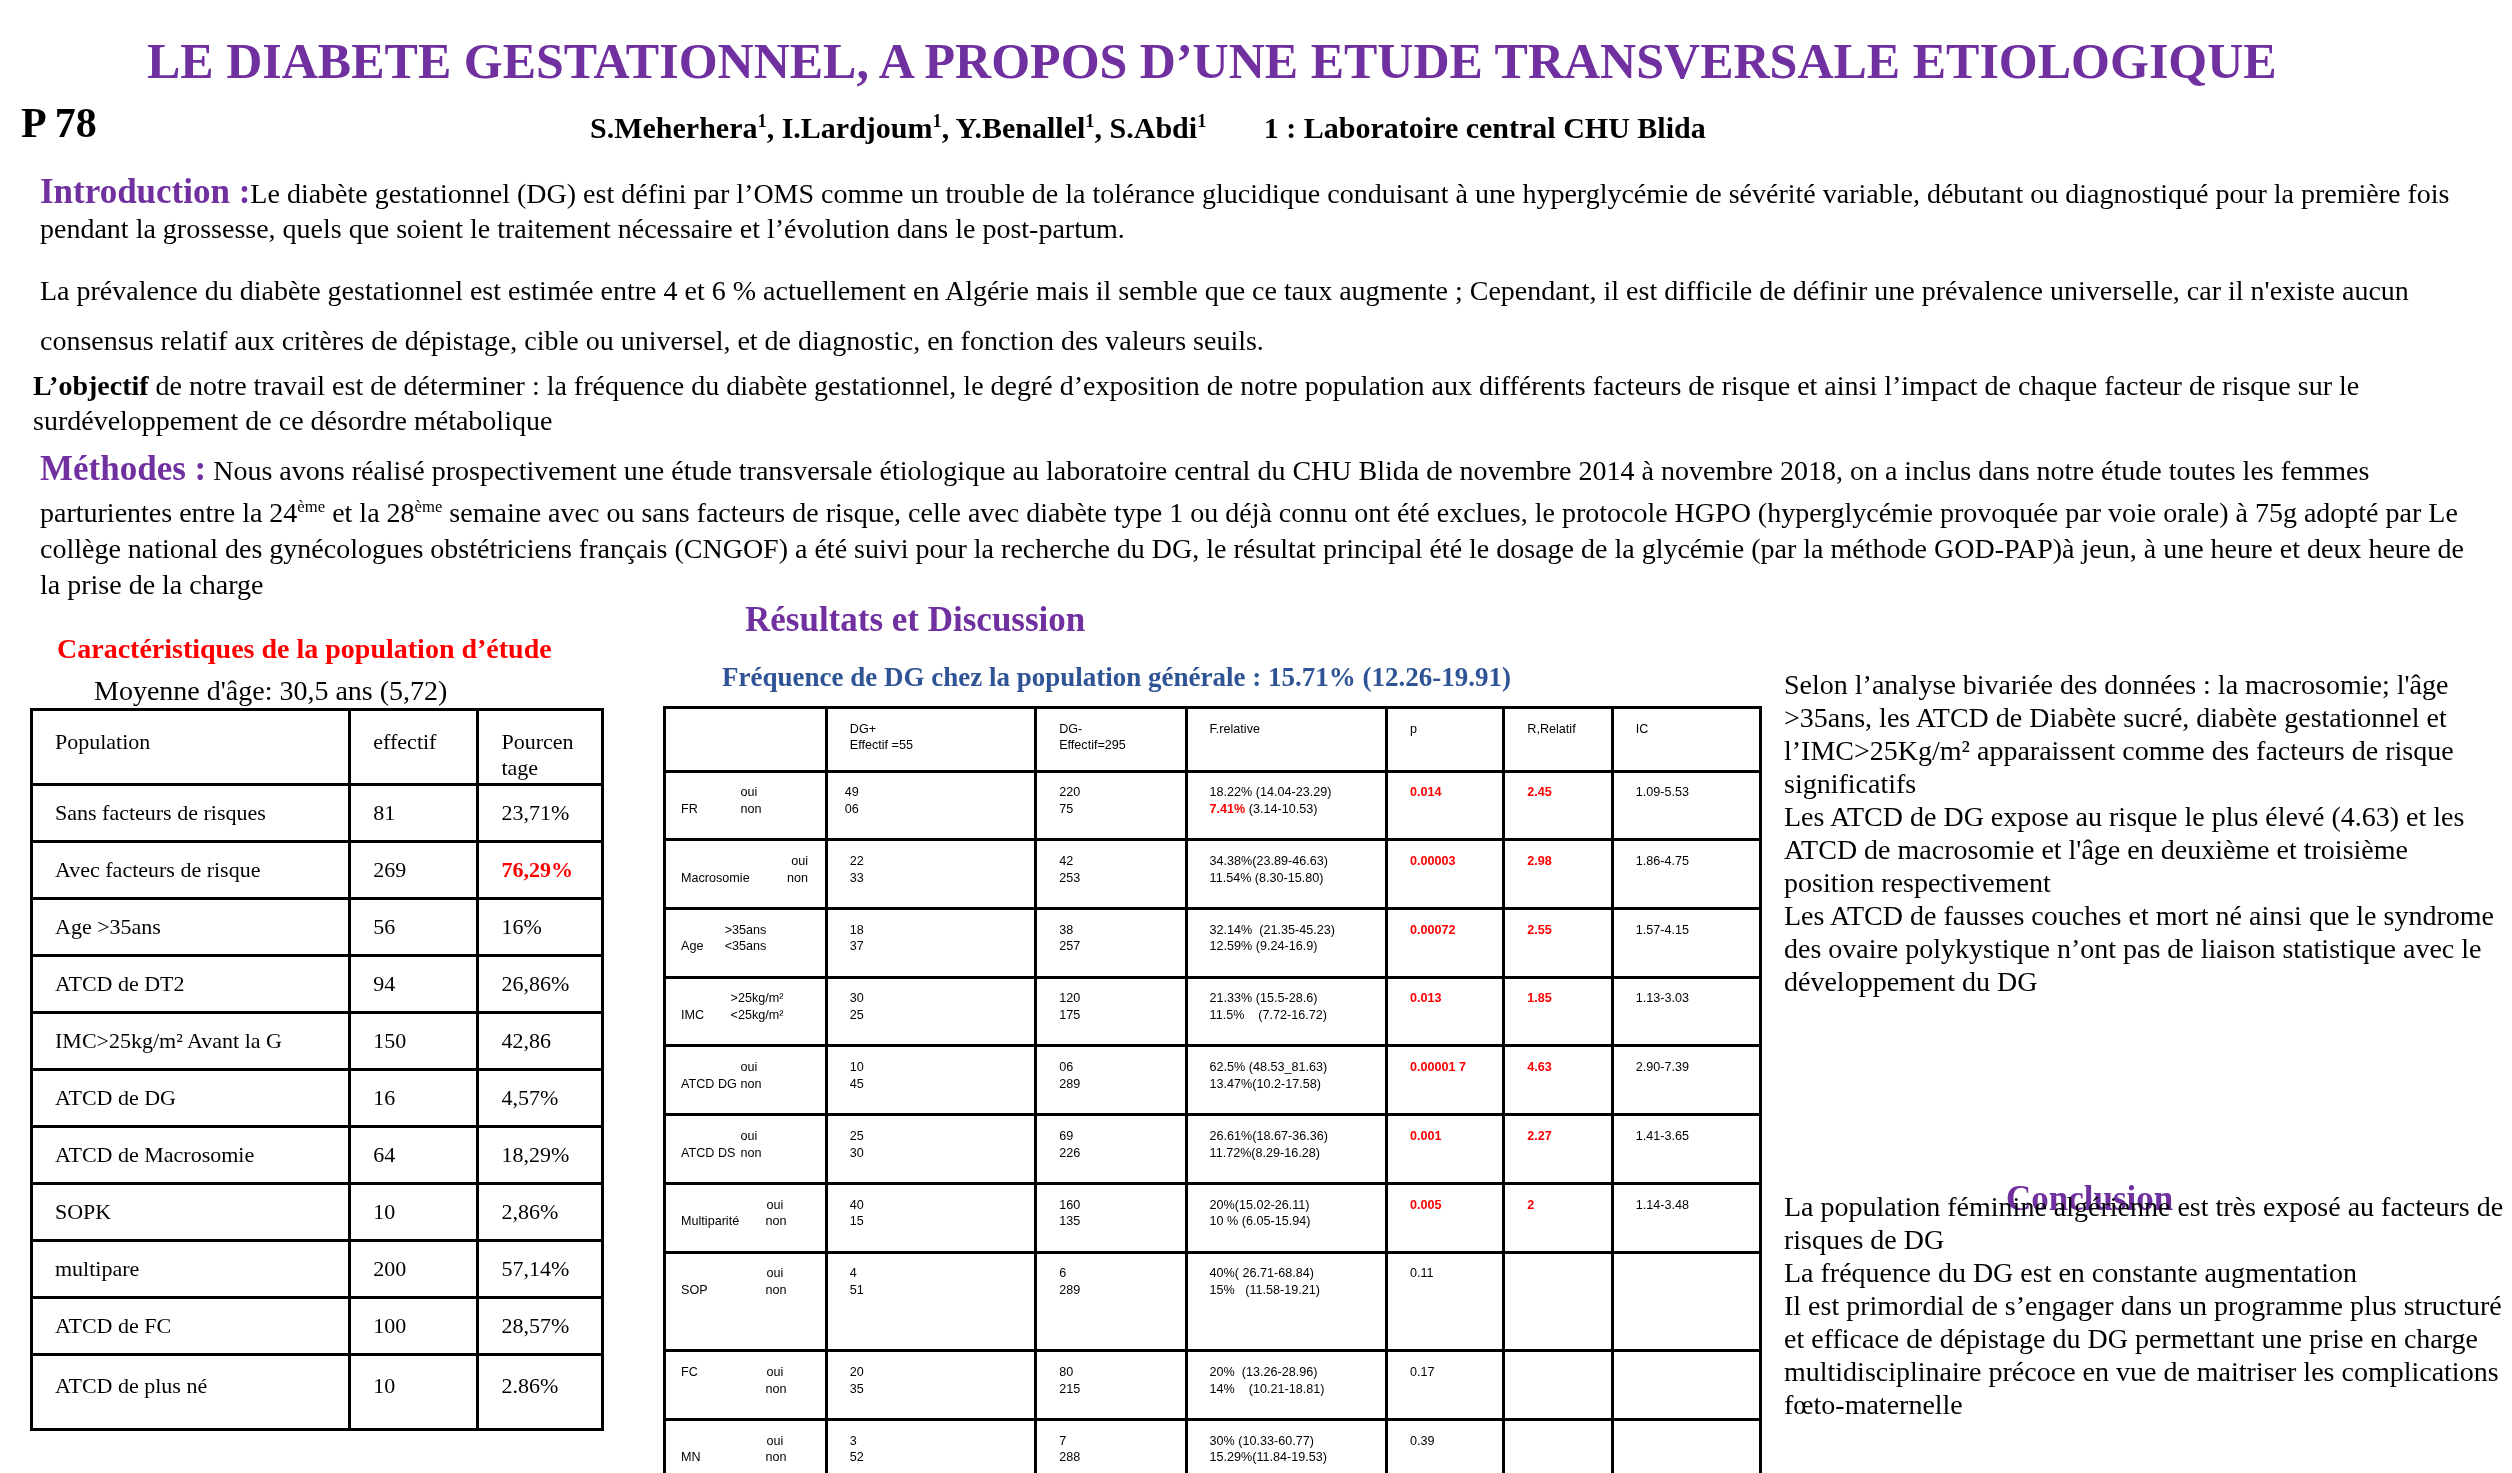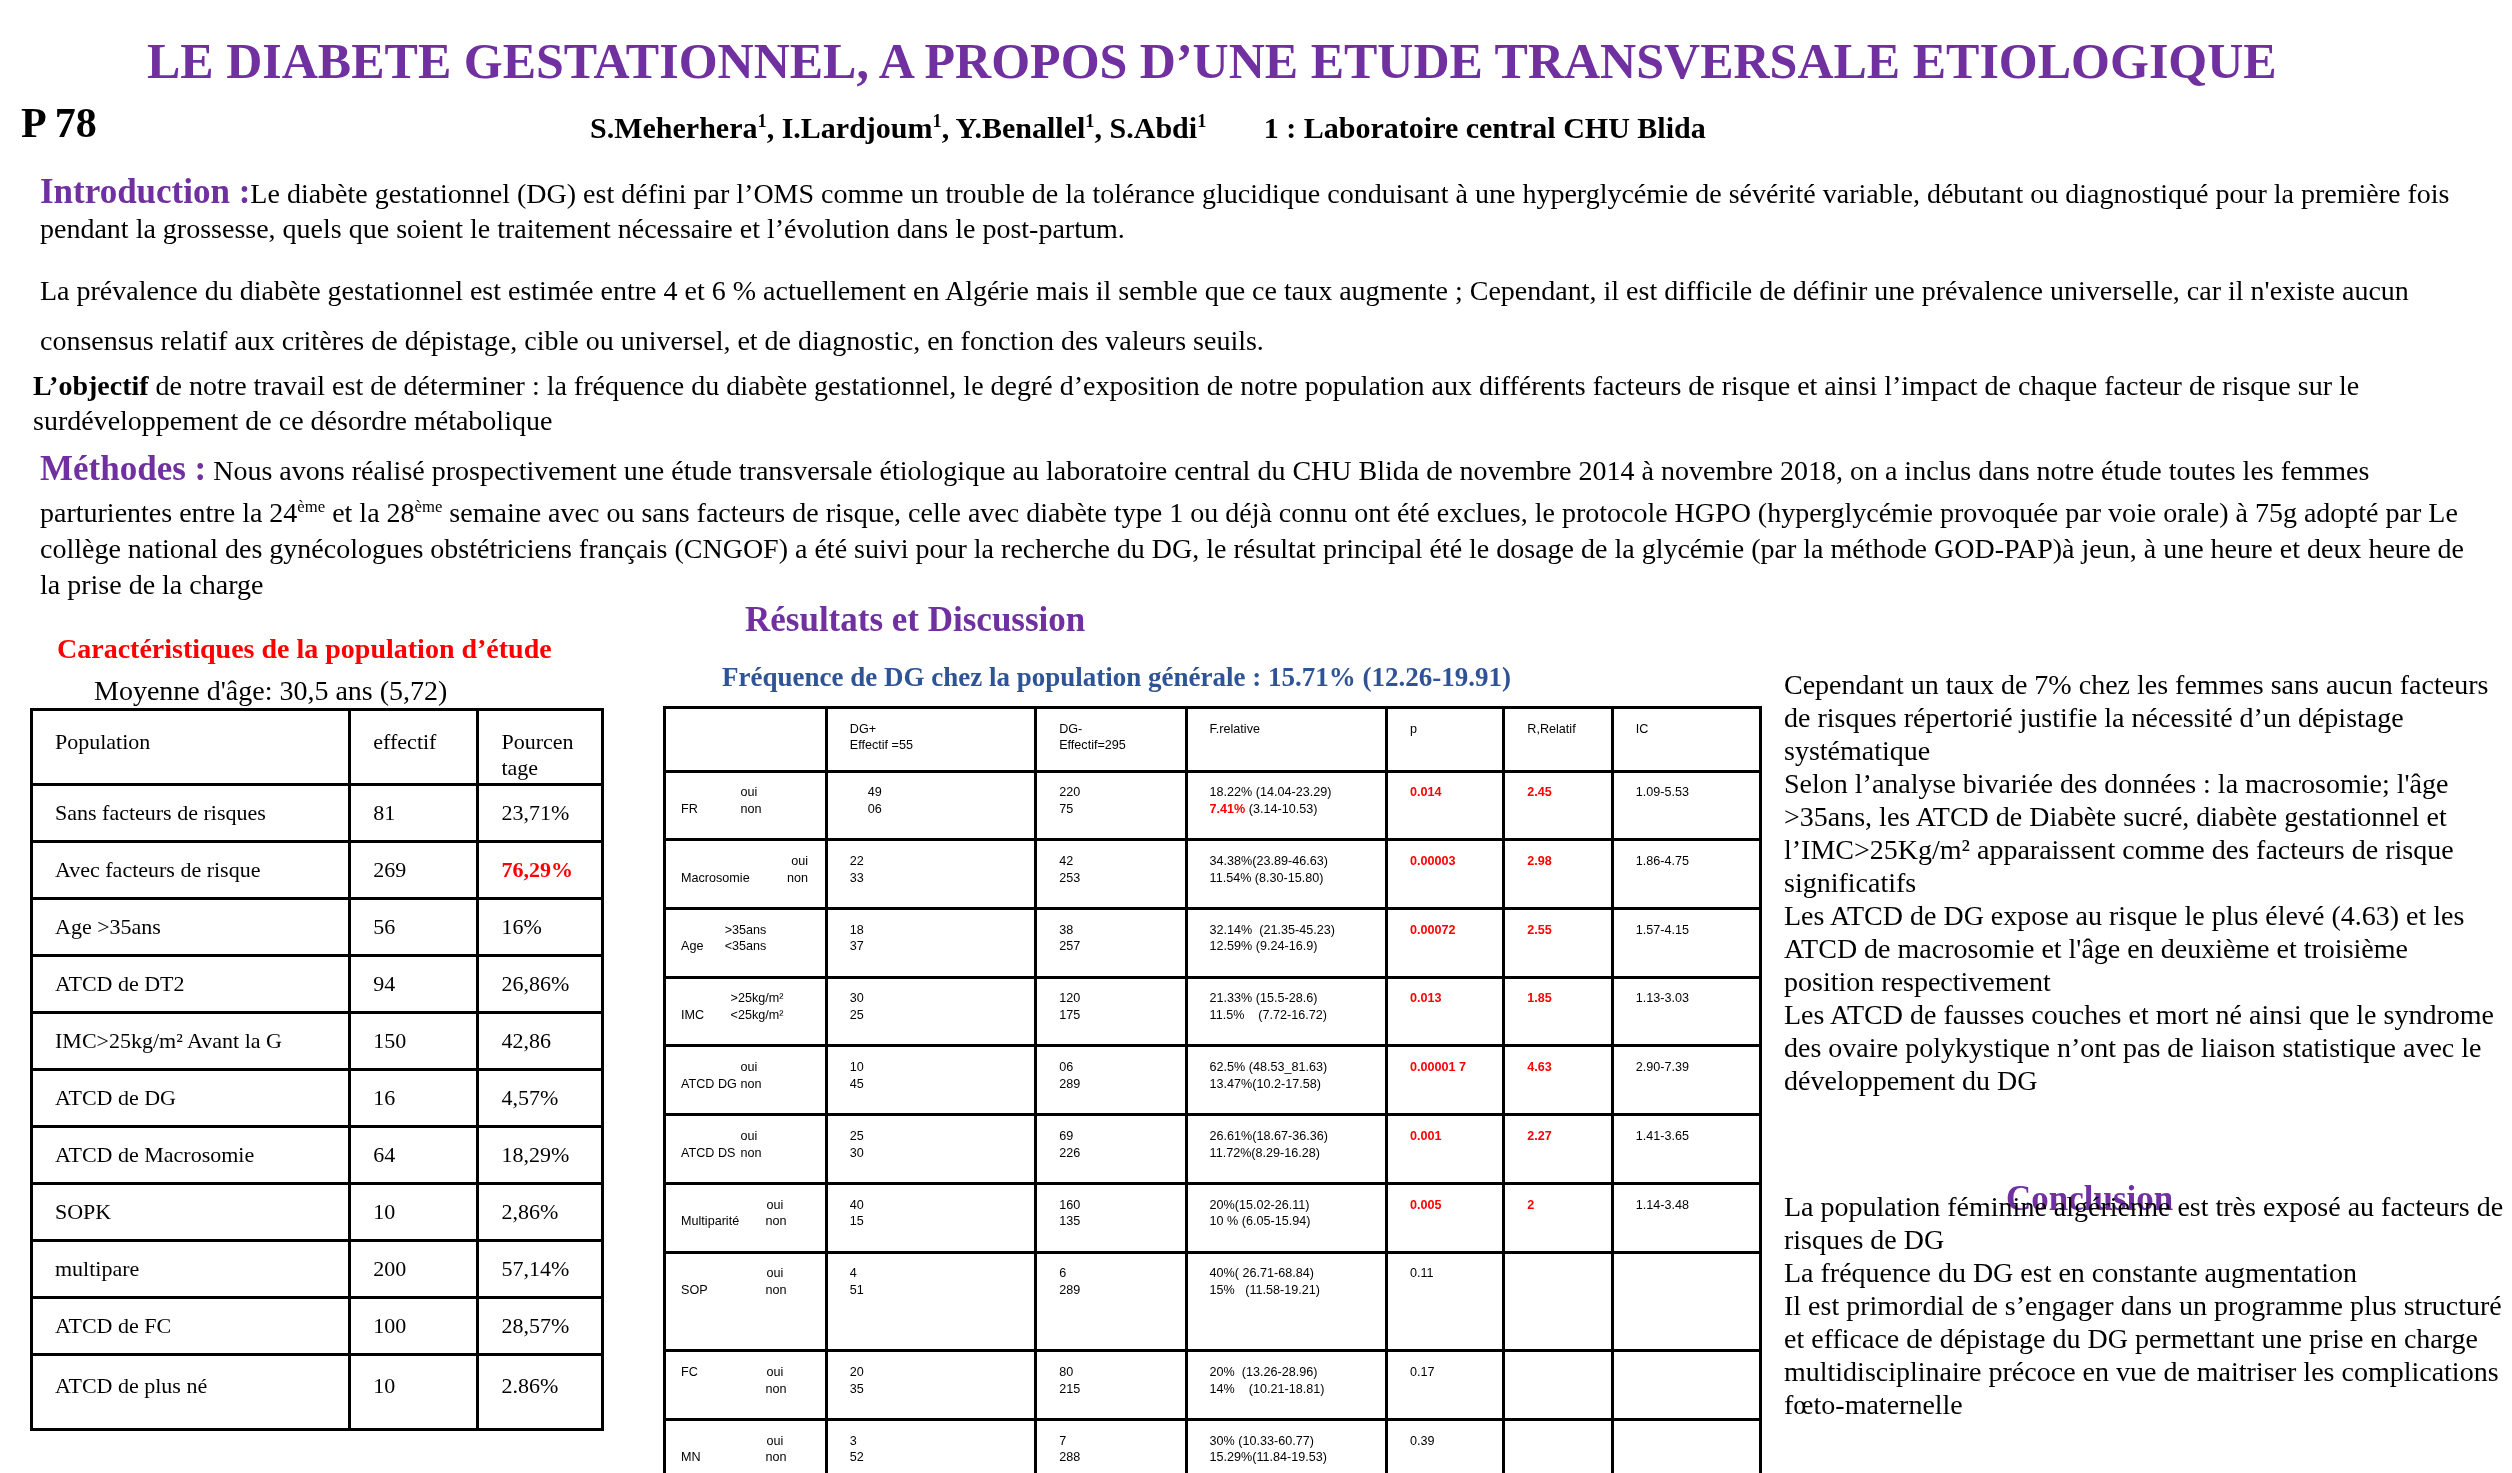--- a/index.html
+++ b/index.html
@@ -164,21 +164,21 @@
   </tr>
 
   <tr class="row mid">
     <td>
           <div class="lbl">
             <span class="k">FR</span>
             <span class="o" style="right:59px">oui</span>
             <span class="n" style="right:55px">non</span>
           </div>
         </td>
-    <td style="padding-left:40px;">
+    <td style="padding-left:17px;">
           <div>49</div>
           <div>06</div>
         </td>
     <td style="padding-left:22px;">
           <div>220</div>
           <div>75</div>
         </td>
     <td style="padding-left:22px; white-space:pre;"><div>18.22% (14.04-23.29)</div><div><span class="red">7.41%</span><span> (3.14-10.53)</span></div></td>
     <td class="red" style="padding-left:22px;">0.014</td>
     <td class="red" style="padding-left:22px;">2.45</td>
@@ -370,21 +370,20 @@
         </td>
     <td style="padding-left:22px; white-space:pre;"><div>30% (10.33-60.77)</div><div><span>15.29%</span><span>(11.84-19.53)</span></div></td>
     <td style="padding-left:22px;">0.39</td>
     <td style="padding-left:22px;"></td>
     <td style="padding-left:22px;"></td>
   </tr>
 </tbody>
   </table>
 
 <div class="abs right-col">
-  <p>Cependant un taux de 7% chez les femmes sans aucun facteurs de risques répertorié justifie la nécessité d’un dépistage systématique</p>
   <p>Selon l’analyse bivariée des données : la macrosomie; l'âge &gt;35ans, les ATCD de Diabète sucré, diabète gestationnel et l’IMC&gt;25Kg/m² apparaissent comme des facteurs de risque significatifs</p>
   <p>Les ATCD de DG expose au risque le plus élevé (4.63) et les ATCD de macrosomie et l'âge en deuxième et troisième position respectivement</p>
   <p>Les  ATCD de fausses couches et mort né ainsi que le syndrome des ovaire polykystique n’ont pas de liaison statistique avec le développement du DG</p>
 </div>
 
 <div class="abs sec-h concl-h">Conclusion</div>
 <div class="abs concl">
   <p>La population féminine algérienne est très exposé au facteurs de risques de DG</p>
   <p>La fréquence du DG est en constante augmentation</p>
   <p>Il est primordial de s’engager dans un programme plus structuré et efficace de dépistage du DG permettant une prise en charge multidisciplinaire précoce en vue de maitriser les complications fœto-maternelle</p>

